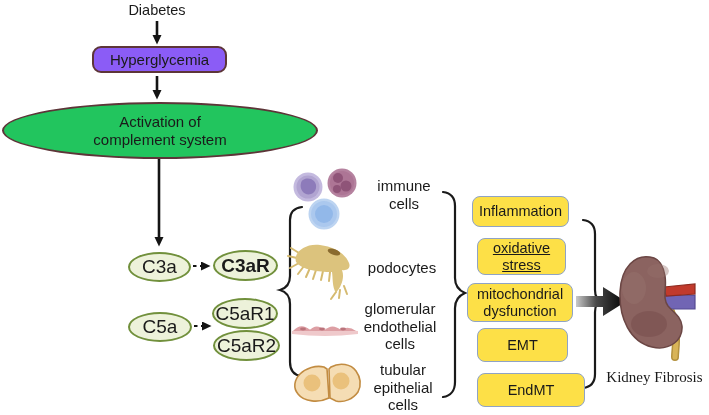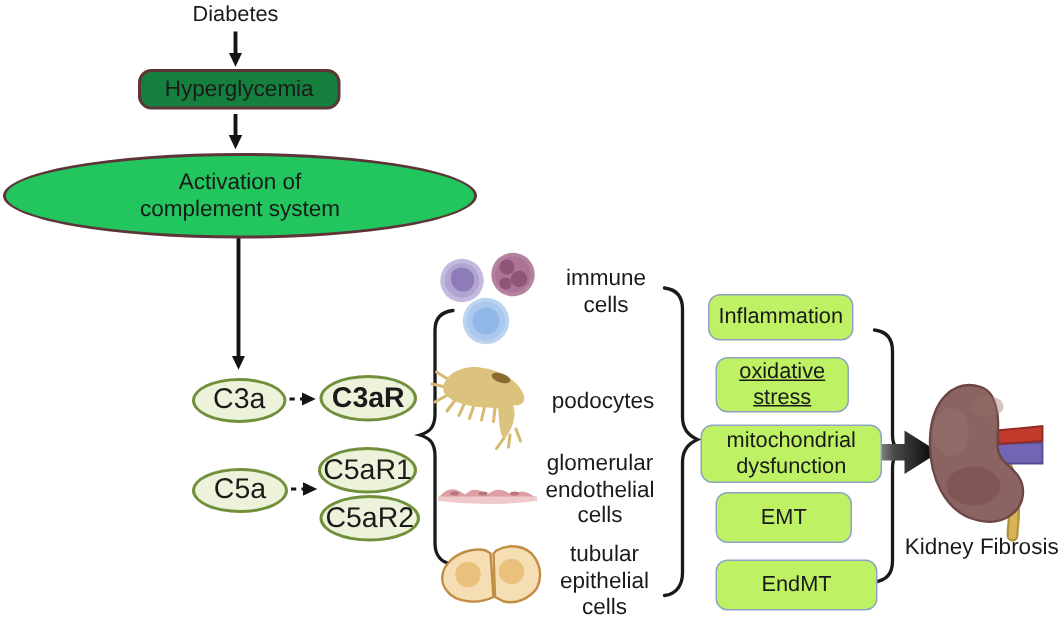--- a/index.html
+++ b/index.html
@@ -6,34 +6,34 @@
   #canvas{
     position:relative;width:709px;height:415px;background:#ffffff;overflow:hidden;
     font-family:"Liberation Sans",sans-serif;color:#1a1a1a;
   }
   svg.layer{position:absolute;left:0;top:0;width:709px;height:415px;}
   .node{
     position:absolute;display:flex;align-items:center;justify-content:center;
     text-align:center;box-sizing:border-box;line-height:1.15;
   }
   .pink{
-    background:#15803d;border:2px solid #5d3538;border-radius:9px;
+    background:#8b5cf6;border:2px solid #5d3538;border-radius:9px;
     font-size:15px;
   }
   .ellipse{
     background:#22c55e;border:2px solid #5d3538;border-radius:50%;
     font-size:15px;
   }
   .ellipse span{display:inline-block;width:160px;}
   .oval{
     background:#edf2da;border:2px solid #71903c;border-radius:50%;
     font-size:19px;
   }
   .bluebox{
-    background:#bef264;border:1.5px solid #8fa3c5;border-radius:8px;
+    background:#fde047;border:1.5px solid #8fa3c5;border-radius:8px;
     font-size:14.5px;
   }
   .lbl{
     position:absolute;text-align:center;font-size:15px;line-height:1.18;
   }
 </style>
 </head>
 <body>
 
 <div id="canvas">
@@ -142,18 +142,18 @@
   <div class="node oval" style="left:212px;top:298px;width:66px;height:31px;">C5aR1</div>
   <div class="node oval" style="left:213px;top:330px;width:67px;height:31px;">C5aR2</div>
 
   <div class="lbl" style="left:368px;top:177px;width:72px;">immune cells</div>
   <div class="lbl" style="left:358px;top:259px;width:88px;">podocytes</div>
   <div class="lbl" style="left:355px;top:300px;width:90px;">glomerular endothelial cells</div>
   <div class="lbl" style="left:363px;top:361px;width:80px;">tubular epithelial cells</div>
 
   <div class="node bluebox" style="left:472px;top:196px;width:97px;height:31px;">Inflammation</div>
   <div class="node bluebox" style="left:477px;top:238px;width:89px;height:37px;text-decoration:underline;">oxidative stress</div>
-  <div class="node bluebox" style="left:467px;top:283px;width:121px;height:39px;">mitochondrial dysfunction</div>
+  <div class="node bluebox" style="left:467px;top:283px;width:106px;height:39px;">mitochondrial dysfunction</div>
   <div class="node bluebox" style="left:477px;top:328px;width:91px;height:34px;">EMT</div>
   <div class="node bluebox" style="left:477px;top:373px;width:108px;height:34px;">EndMT</div>
 
-  <div class="lbl" style="left:600px;top:356px;width:109px;font-size:15px;">Kidney Fibrosis</div>
+  <div class="lbl" style="left:600px;top:369px;width:109px;font-size:15px;font-family:Liberation Serif, serif;">Kidney Fibrosis</div>
 </div>
 
 </body></html>

